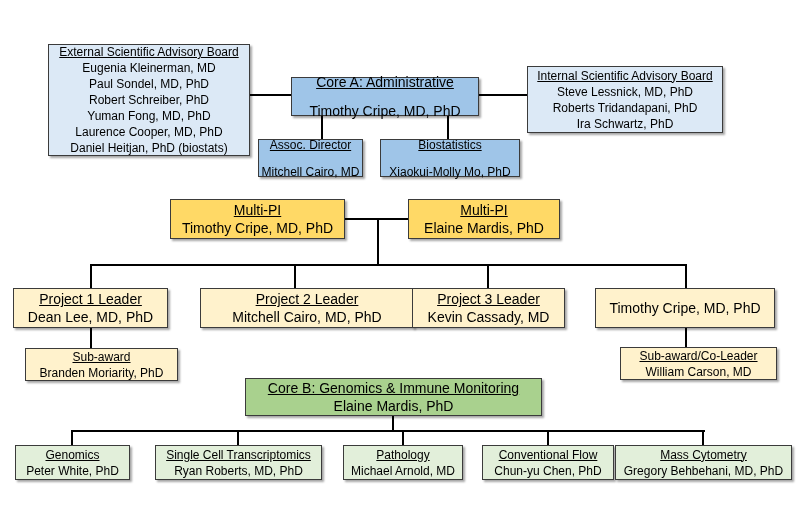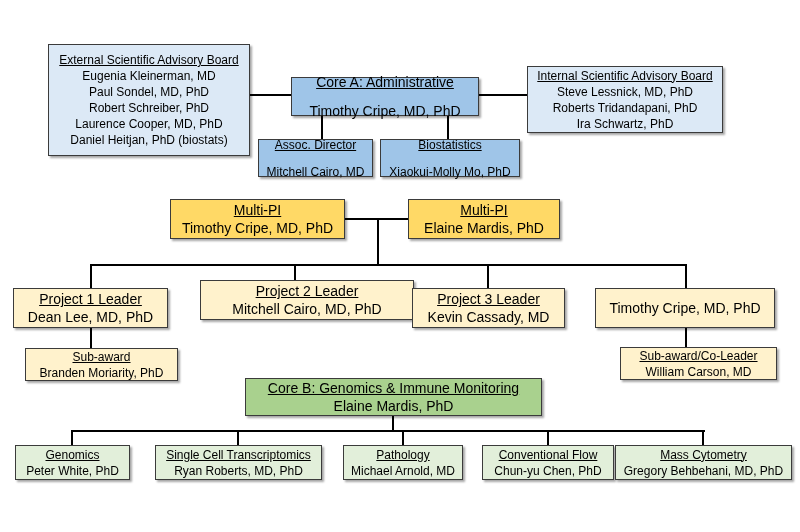--- a/index.html
+++ b/index.html
@@ -62,37 +62,38 @@
   <div class="vline" style="left:237px;top:431px;height:14px"></div>
   <div class="vline" style="left:402px;top:431px;height:14px"></div>
   <div class="vline" style="left:547px;top:431px;height:14px"></div>
   <div class="vline" style="left:702px;top:431px;height:14px"></div>
 
   <div class="box light-blue sm" style="left:48px;top:44px;width:202px;height:112px">
     <span class="t">External Scientific Advisory Board</span>
     <span>Eugenia Kleinerman, MD</span>
     <span>Paul Sondel, MD, PhD</span>
     <span>Robert Schreiber, PhD</span>
+    <span>Yuman Fong, MD, PhD</span>
     <span>Laurence Cooper, MD, PhD</span>
     <span>Daniel Heitjan, PhD (biostats)</span>
   </div>
 
   <div class="box medium-blue lg" style="left:291px;top:77px;width:188px;height:39px">
     <span class="t">Core A: Administrative</span>
     <span>Timothy Cripe, MD, PhD</span>
   </div>
 
   <div class="box light-blue sm" style="left:527px;top:66px;width:196px;height:67px">
     <span class="t">Internal Scientific Advisory Board</span>
     <span>Steve Lessnick, MD, PhD</span>
     <span>Roberts Tridandapani, PhD</span>
     <span>Ira Schwartz, PhD</span>
   </div>
 
-  <div class="box medium-blue sm" style="left:258px;top:139px;width:115px;height:38px">
+  <div class="box medium-blue sm" style="left:258px;top:139px;width:105px;height:38px">
     <span class="t">Assoc. Director</span>
     <span>Mitchell Cairo, MD</span>
   </div>
 
   <div class="box medium-blue sm" style="left:380px;top:139px;width:140px;height:38px">
     <span class="t">Biostatistics</span>
     <span>Xiaokui-Molly Mo, PhD</span>
   </div>
 
   <div class="box gold lg" style="left:170px;top:199px;width:175px;height:40px">
@@ -103,21 +104,21 @@
   <div class="box gold lg" style="left:408px;top:199px;width:152px;height:40px">
     <span class="t">Multi-PI</span>
     <span>Elaine Mardis, PhD</span>
   </div>
 
   <div class="box cream lg" style="left:13px;top:288px;width:155px;height:40px">
     <span class="t">Project 1 Leader</span>
     <span>Dean Lee, MD, PhD</span>
   </div>
 
-  <div class="box cream lg" style="left:200px;top:280px;width:214px;height:40px">
+  <div class="box cream lg" style="left:200px;top:288px;width:214px;height:40px">
     <span class="t">Project 2 Leader</span>
     <span>Mitchell Cairo, MD, PhD</span>
   </div>
 
   <div class="box cream lg" style="left:412px;top:288px;width:153px;height:40px">
     <span class="t">Project 3 Leader</span>
     <span>Kevin Cassady, MD</span>
   </div>
 
   <div class="box cream lg" style="left:595px;top:288px;width:180px;height:40px">

